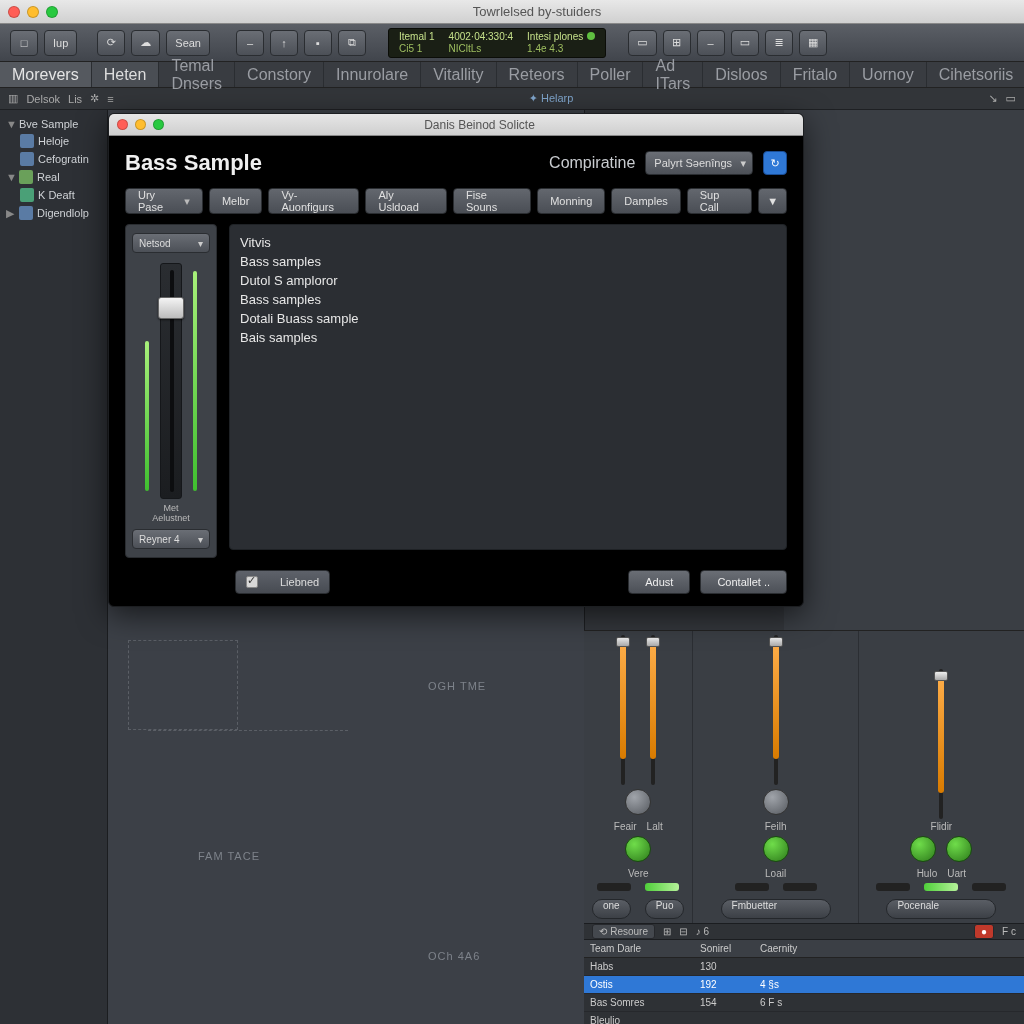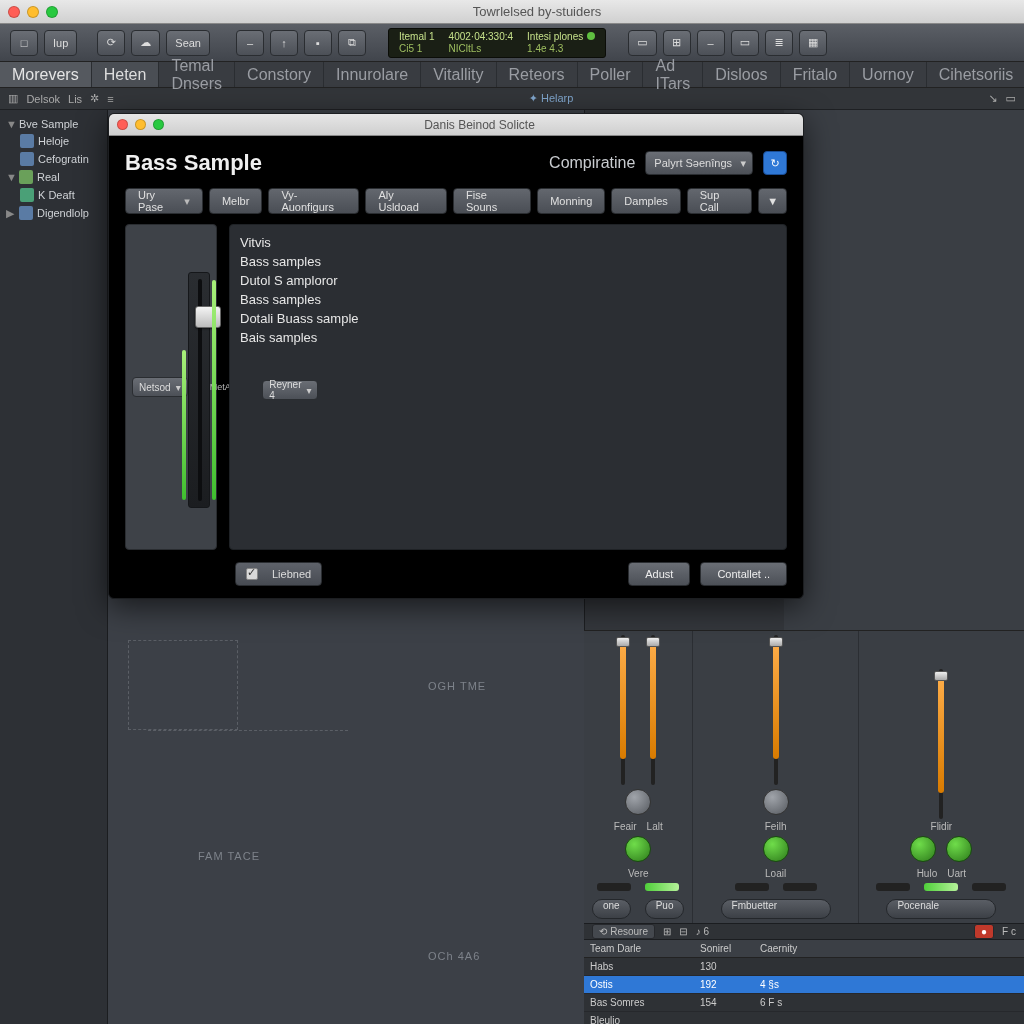--- a/index.html
+++ b/index.html
@@ -85,35 +85,35 @@
 .headlabel{color:#c9ccd0;font-size:16px;}
 .dropdown{height:24px;background:linear-gradient(#6a6e75,#4c5057);border:1px solid #2a2d31;border-radius:4px;padding:0 20px 0 8px;color:#ddd;display:flex;align-items:center;font-size:11px;position:relative;cursor:pointer;}
 .dropdown::after{content:"▾";position:absolute;right:6px;color:#ccc;}
 .iconbtn{width:24px;height:24px;border-radius:4px;background:#2f78d6;border:1px solid #1a4d94;display:flex;align-items:center;justify-content:center;color:#fff;cursor:pointer;}
 
 .modal-tabs{display:flex;gap:6px;margin-bottom:10px;}
 .mtab{height:26px;padding:0 12px;border-radius:4px;background:linear-gradient(#63676e,#4a4e55);border:1px solid #2a2d31;color:#e0e0e0;font-size:11px;display:flex;align-items:center;cursor:pointer;}
 .mtab.split::after{content:" ▾";color:#bbb;margin-left:4px;}
 
 .modal-content{display:flex;gap:12px;}
-.chpanel{width:92px;background:#3e4248;border:1px solid #2a2d31;border-radius:4px;padding:8px 6px;display:flex;flex-direction:row;align-items:center;}
+.chpanel{width:92px;background:#3e4248;border:1px solid #2a2d31;border-radius:4px;padding:8px 6px;display:flex;flex-direction:column;align-items:center;}
 .chpanel .dropdown{width:100%;height:20px;font-size:10px;padding:0 16px 0 6px;}
 .bigfader{width:40px;height:236px;margin:10px 0 4px;position:relative;display:flex;justify-content:center;}
 .bigfader .scale{width:22px;height:100%;background:linear-gradient(#2a2d31,#1b1d20);border-radius:3px;border:1px solid #15171a;position:relative;}
 .bigfader .scale::before{content:"";position:absolute;left:9px;top:6px;bottom:6px;width:4px;background:#0c0d0f;border-radius:2px;}
 .bigfader .knob{position:absolute;top:34px;left:7px;width:26px;height:22px;background:linear-gradient(#f4f4f4,#bcbcbc);border:1px solid #666;border-radius:3px;box-shadow:0 1px 2px rgba(0,0,0,.6);}
 .bigfader .meterL,.bigfader .meterR{position:absolute;bottom:8px;width:4px;border-radius:2px;background:linear-gradient( to top,#3fbf2f,#a8f07a);}
 .bigfader .meterL{left:-6px;height:150px;} .bigfader .meterR{right:-6px;height:220px;}
 .chpanel .cap{font-size:9px;color:#bbb;text-align:center;}
 
 .listpane{flex:1;height:326px;background:#2b2e33;border:1px solid #1f2226;border-radius:4px;padding:8px 10px;overflow:auto;}
 .listpane .item{padding:2px 0;color:#e7e7e7;font-size:13px;cursor:pointer;}
 
 .modal-footer{display:flex;align-items:center;gap:10px;margin-top:12px;}
-.chk{display:flex;align-items:center;gap:14px;background:linear-gradient(#5e626a,#474b52);border:1px solid #2a2d31;border-radius:4px;height:24px;padding:0 10px;color:#ddd;font-size:11px;cursor:pointer;}
+.chk{display:flex;align-items:center;gap:22px;background:linear-gradient(#5e626a,#474b52);border:1px solid #2a2d31;border-radius:4px;height:24px;padding:0 10px;color:#ddd;font-size:11px;cursor:pointer;}
 .chk .box{width:12px;height:12px;border:1px solid #888;border-radius:2px;background:#d9d9d9;position:relative;}
 .chk .box::after{content:"✓";position:absolute;top:-3px;left:0;font-size:11px;color:#333;}
 .spacer{flex:1;}
 .btn{height:24px;padding:0 16px;border-radius:4px;background:linear-gradient(#6a6e75,#4c5057);border:1px solid #2a2d31;color:#eee;font-size:11px;cursor:pointer;}
 </style>
 </head>
 <body>
 
 <div class="main-titlebar">
   <div class="traffic-lights">

